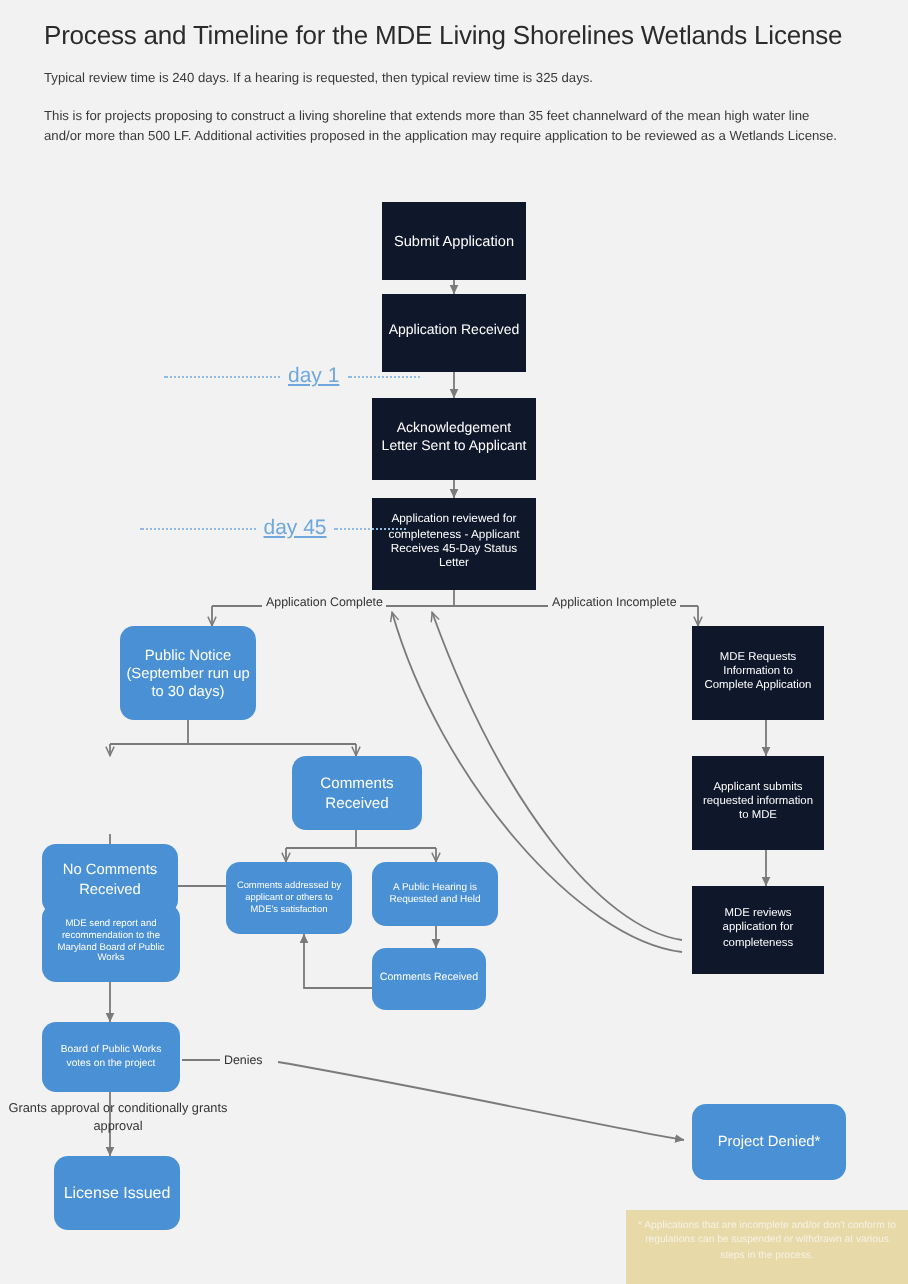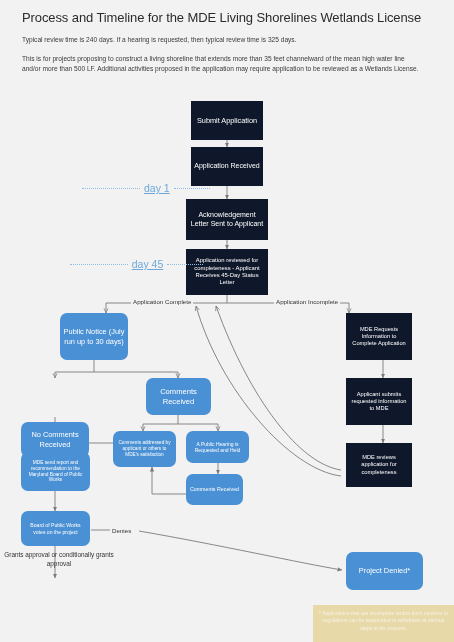--- a/index.html
+++ b/index.html
@@ -179,21 +179,21 @@
   <div class="daymark" style="left:82px;top:258px;width:109px;justify-content:center;">
     <div class="dots left"></div>
     <div class="lbl">day 45</div>
     <div class="dots right"></div>
   </div>
 
   <div class="elabel big" style="left:131px;top:298px;">Application Complete</div>
   <div class="elabel big" style="left:274px;top:298px;">Application Incomplete</div>
 
   <div class="node rounded" style="left:60px;top:313px;width:68px;height:47px;font-size:7.4px;">
-    <span>Public Notice (July run up to 30 days)</span>
+    <span>Public Notice (September run up to 30 days)</span>
   </div>
 
   <div class="node rounded" style="left:21px;top:378px;width:68px;height:35px;font-size:7.4px;margin-top:44px;">
     <span>No Comments Received</span>
   </div>
 
   <div class="node rounded" style="left:146px;top:378px;width:65px;height:37px;font-size:7.6px;">
     <span>Comments Received</span>
   </div>
 
@@ -214,20 +214,23 @@
   </div>
 
   <div class="node rounded" style="left:21px;top:511px;width:69px;height:35px;font-size:5.1px;">
     <span>Board of Public Works votes on the project</span>
   </div>
 
   <div class="elabel big" style="left:110px;top:527px;">Denies</div>
 
   <div class="plain" style="left:0px;top:551px;width:118px;">Grants approval or conditionally grants approval</div>
 
+  <div class="node rounded" style="left:27px;top:578px;width:63px;height:37px;font-size:8.0px;">
+    <span>License Issued</span>
+  </div>
 
   <div class="node" style="left:346px;top:313px;width:66px;height:47px;font-size:5.7px;">
     <span>MDE Requests Information to Complete Application</span>
   </div>
 
   <div class="node" style="left:346px;top:378px;width:66px;height:47px;font-size:5.7px;">
     <span>Applicant submits requested information to MDE</span>
   </div>
 
   <div class="node" style="left:346px;top:443px;width:66px;height:44px;font-size:5.7px;">

